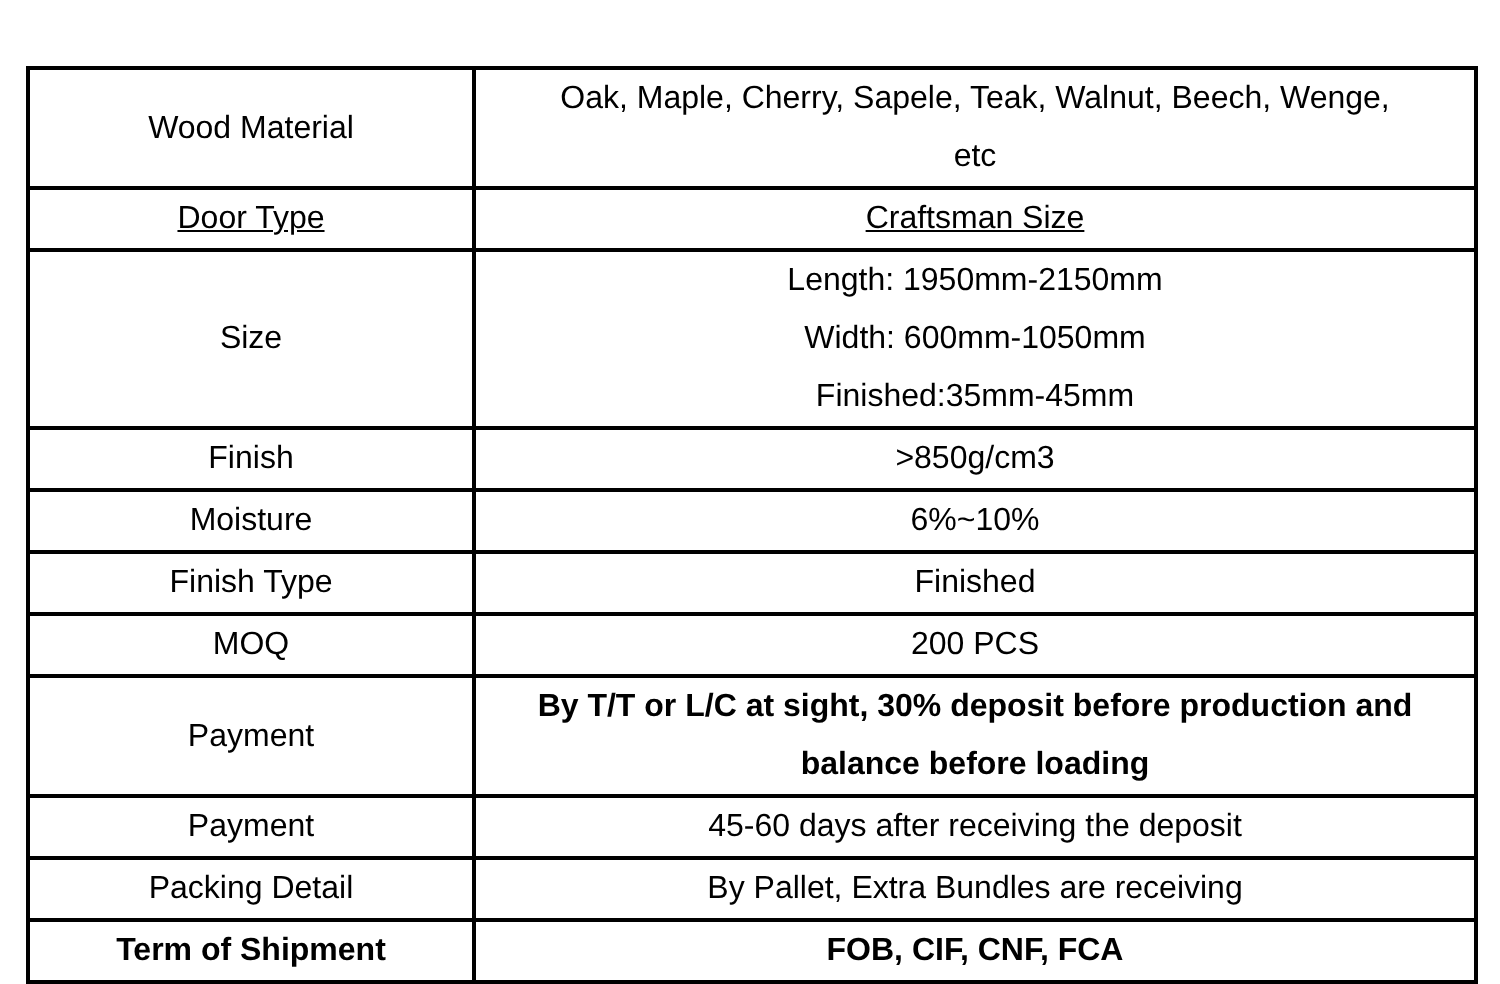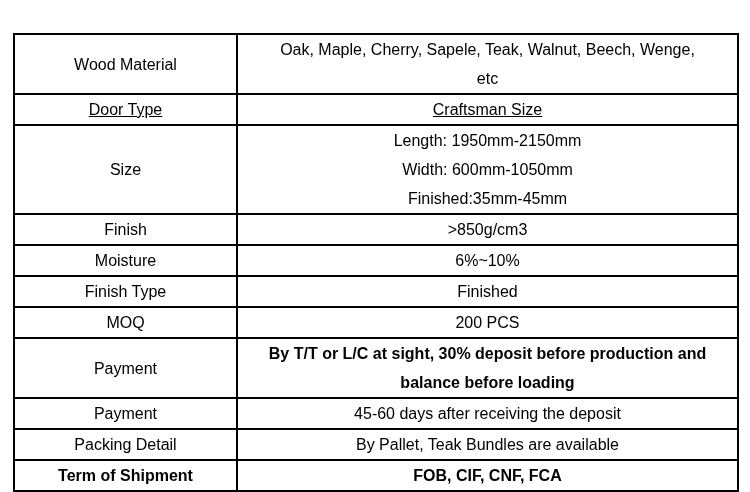--- a/index.html
+++ b/index.html
@@ -93,21 +93,21 @@
           <span class="vline">By T/T or L/C at sight, 30% deposit before production and</span>
           <span class="vline">balance before loading</span>
         </td>
       </tr>
       <tr class="r-ship">
         <td class="label-cell">Payment</td>
         <td class="value-cell">45-60 days after receiving the deposit</td>
       </tr>
       <tr class="r-pack">
         <td class="label-cell">Packing Detail</td>
-        <td class="value-cell">By Pallet, Teak Bundles are available</td>
+        <td class="value-cell">By Pallet, Extra Bundles are receiving</td>
       </tr>
       <tr class="r-term">
         <td class="label-cell">Term of Shipment</td>
         <td class="value-cell">FOB, CIF, CNF, FCA</td>
       </tr>
     </tbody>
   </table>
 </div>
 
 </body></html>

